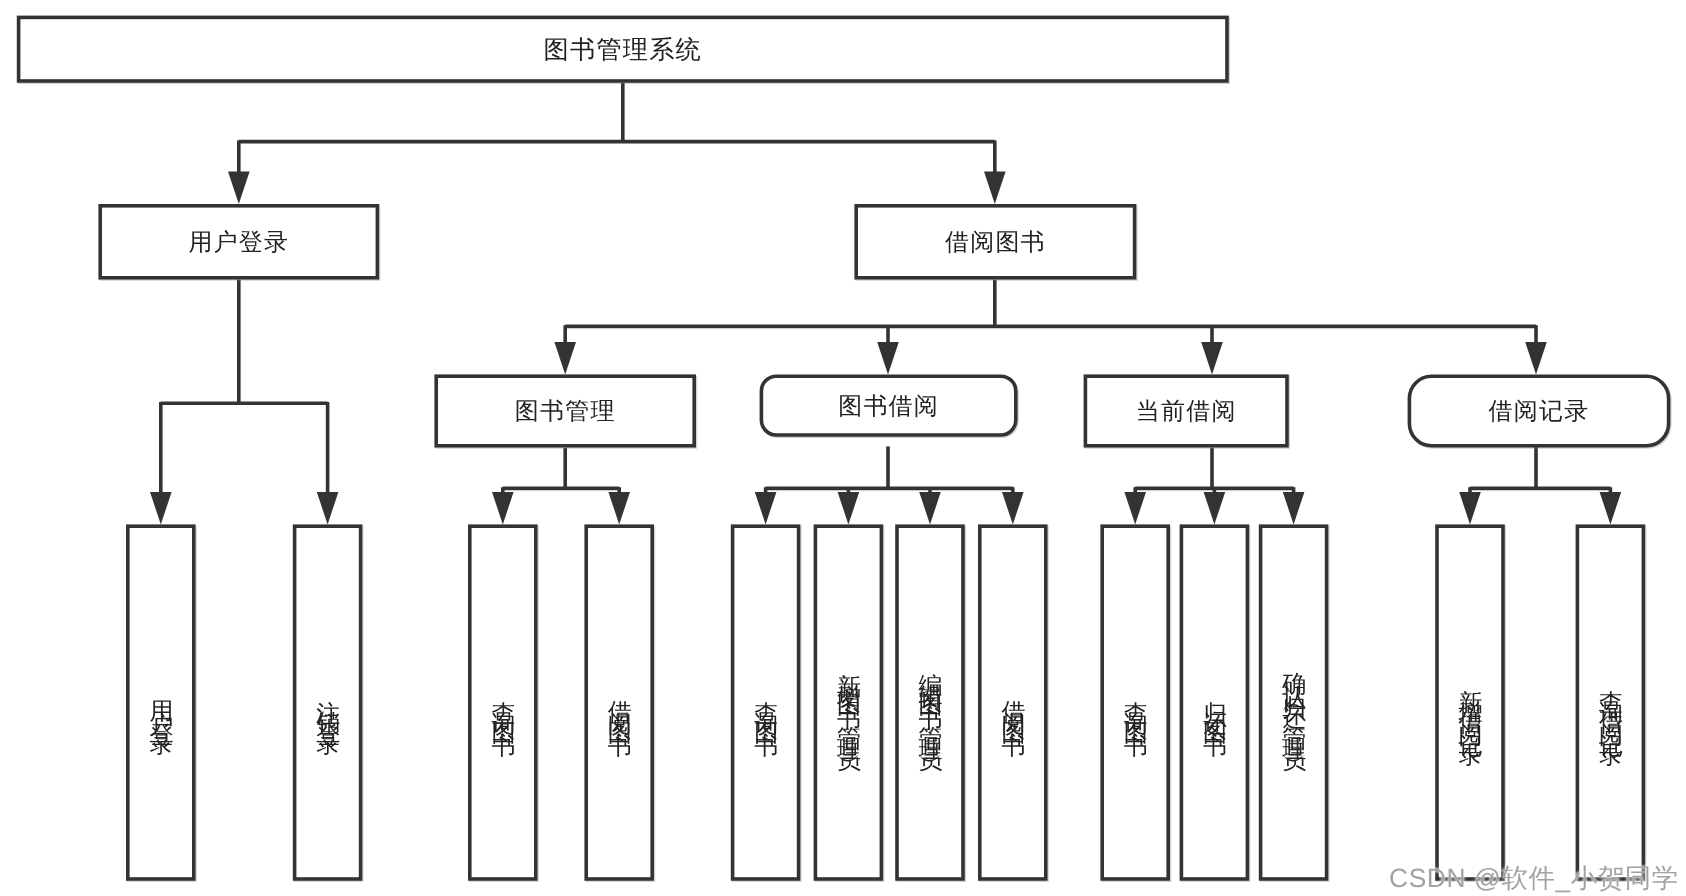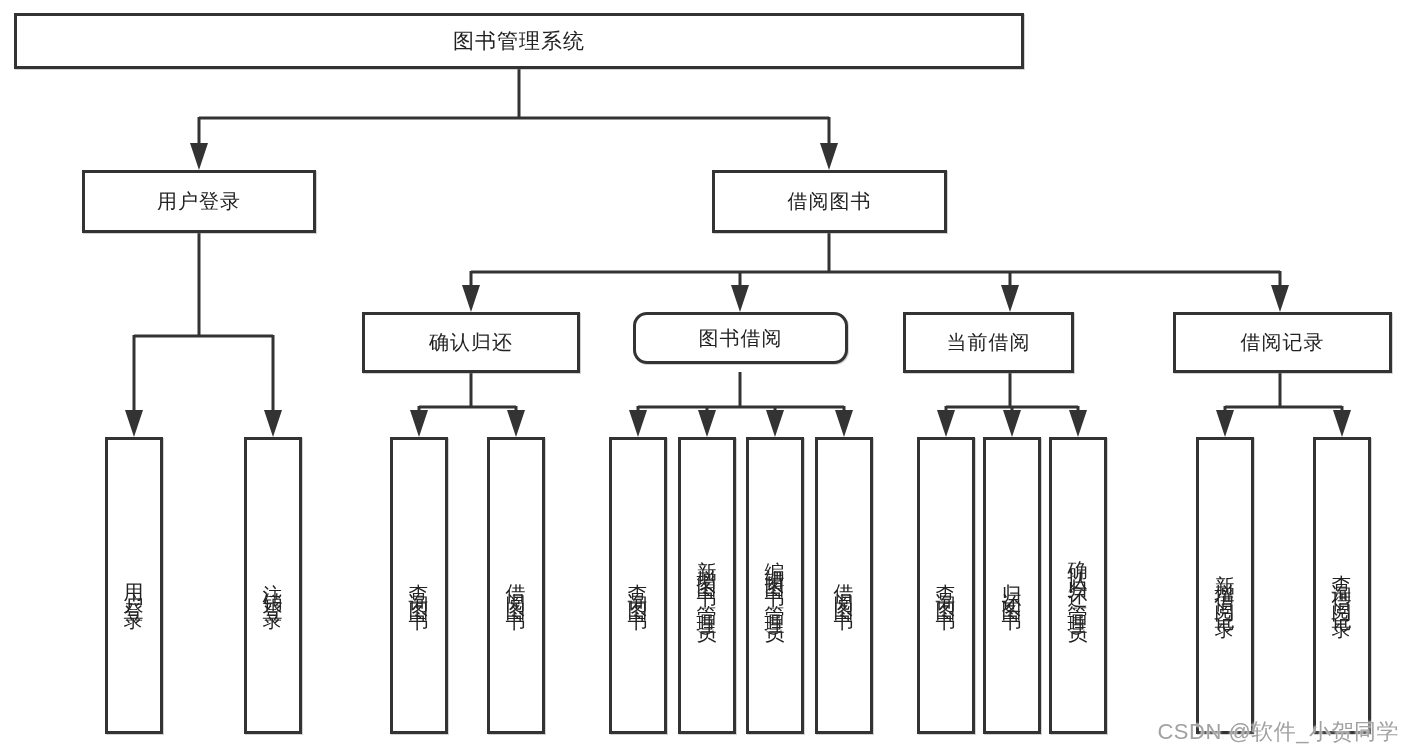--- a/index.html
+++ b/index.html
@@ -102,29 +102,29 @@
   </div>
 
   <div class="node hbox" style="left:82px;top:170px;width:234px;height:63px;">
     <span>用户登录</span>
   </div>
   <div class="node hbox" style="left:712px;top:170px;width:235px;height:63px;">
     <span>借阅图书</span>
   </div>
 
   <div class="node hbox" style="left:362px;top:312px;width:218px;height:61px;">
-    <span>确认归还</span>
+    <span>图书管理</span>
   </div>
   <div class="node hbox" style="left:633px;top:312px;width:215px;height:52px;border-radius:14px;">
     <span>图书借阅</span>
   </div>
   <div class="node hbox" style="left:903px;top:312px;width:171px;height:61px;">
     <span>当前借阅</span>
   </div>
-  <div class="node hbox" style="left:1173px;top:312px;width:219px;height:61px;">
+  <div class="node hbox" style="left:1173px;top:312px;width:219px;height:61px;border-radius:20px;">
     <span>借阅记录</span>
   </div>
 
   <div class="node vbox" style="left:105px;">
     <span class="vtext">用户登录</span>
   </div>
   <div class="node vbox" style="left:244px;">
     <span class="vtext">注销登录</span>
   </div>
 

